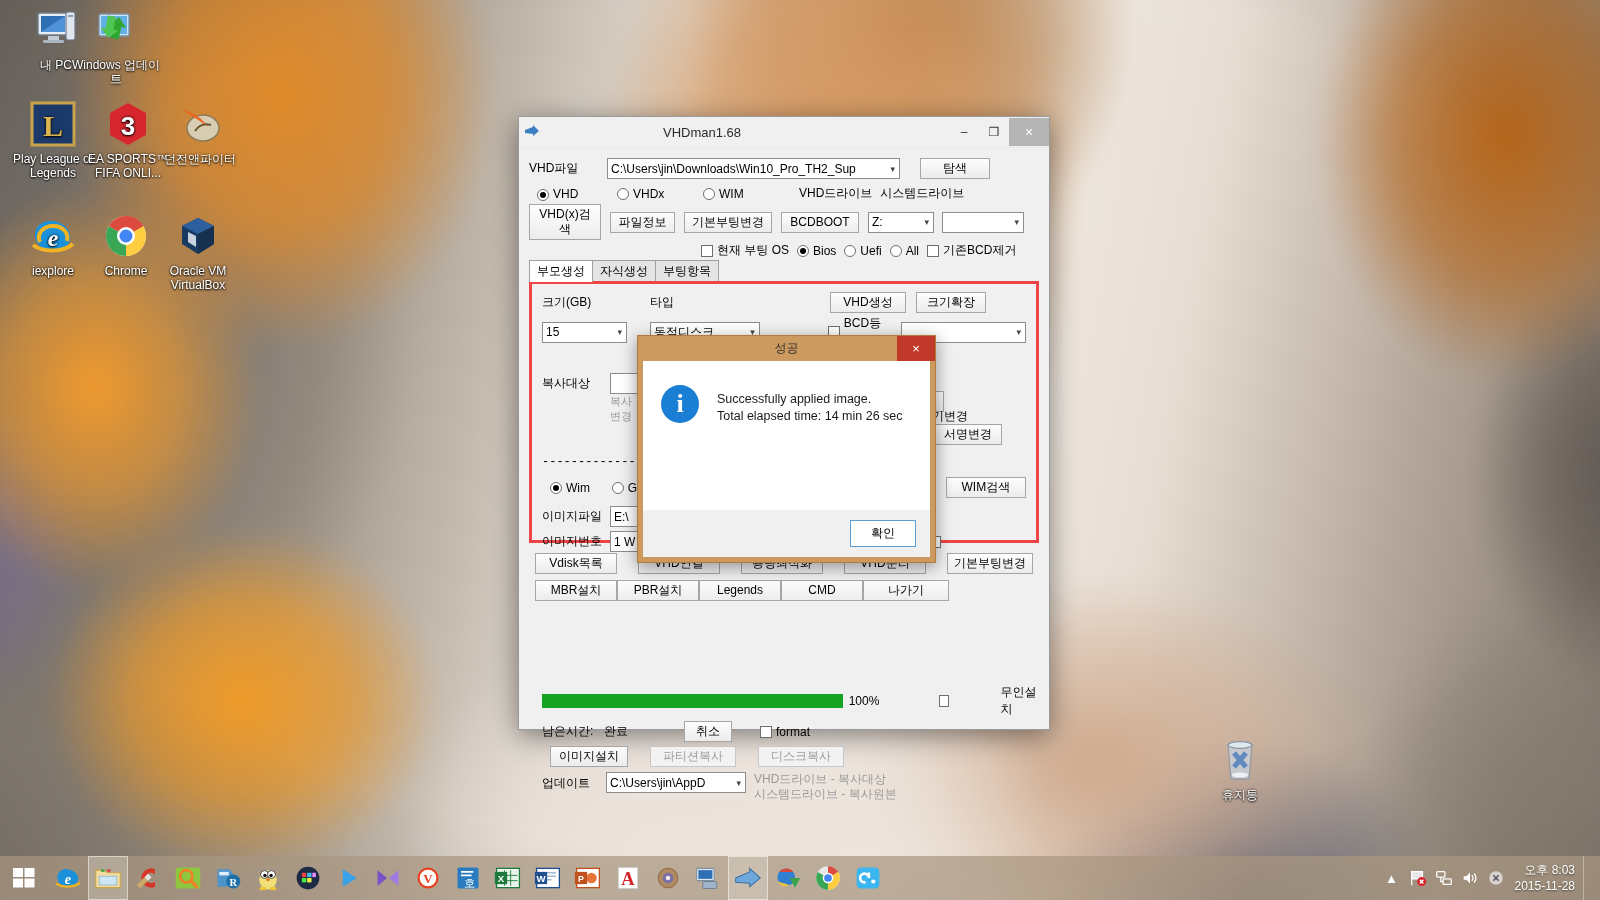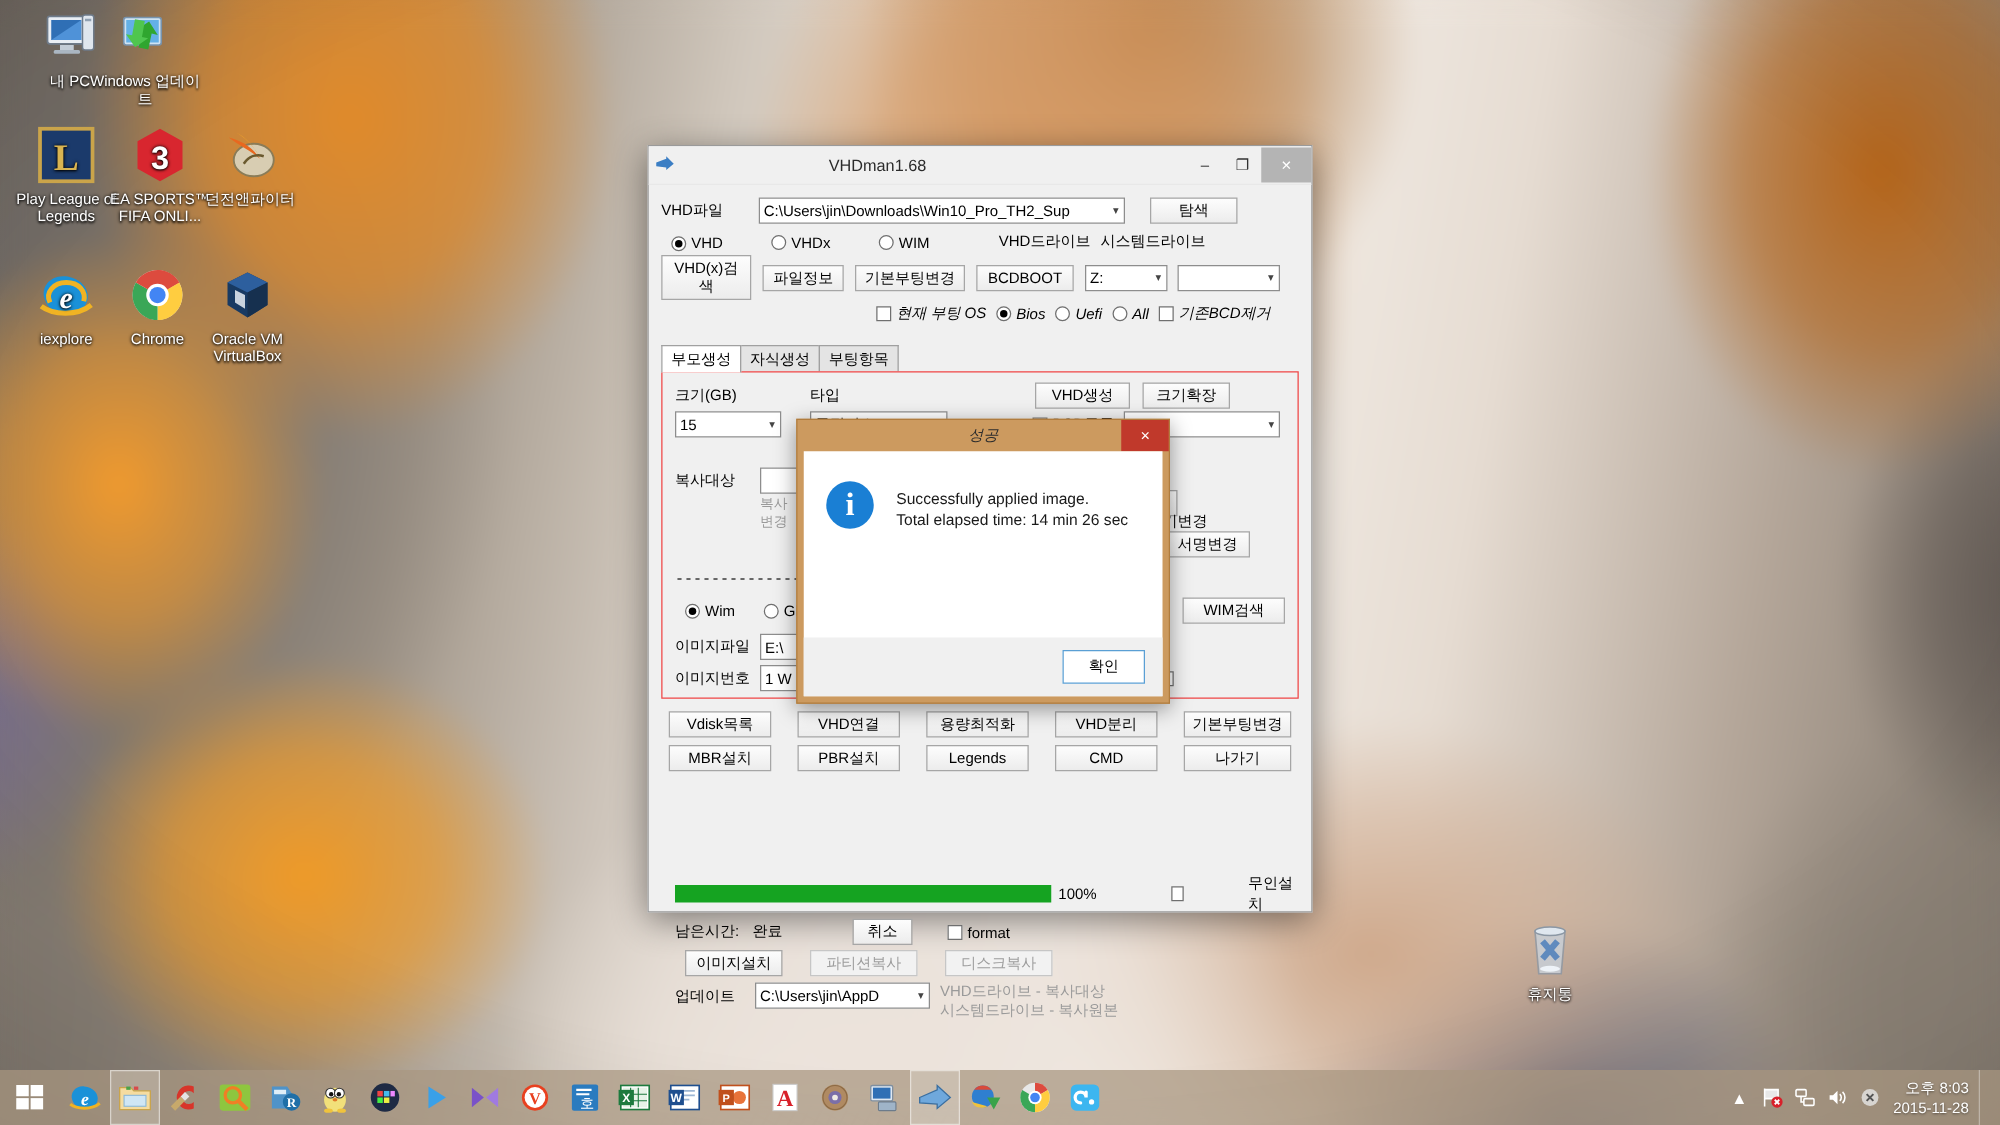--- a/index.html
+++ b/index.html
@@ -88,37 +88,37 @@
   .radio .mark{
     width:12px;height:12px;border:1px solid #6f6f6f;border-radius:50%;margin-right:4px;background:#fff;
     display:inline-block;position:relative;box-sizing:border-box;
   }
   .radio.on .mark:after{content:"";position:absolute;left:2px;top:2px;width:6px;height:6px;border-radius:50%;background:#000;}
   .check .mark{width:12px;height:12px;border:1px solid #6f6f6f;margin-right:4px;background:#fff;display:inline-block;box-sizing:border-box;}
 
   #tabstrip{display:flex;align-items:flex-end;height:21px;margin-top:2px;}
   .tab{border:1px solid #a0a0a0;border-bottom:none;background:#e4e4e4;padding:2px 7px;font-size:12px;margin-right:-1px;}
   .tab.active{background:#fff;position:relative;z-index:2;}
-  #tabpanel{border:1px solid #ef4444;margin-top:-1px;padding:8px 10px;height:262px;box-sizing:border-box;background:#f0f0f0;position:relative;}
+  #tabpanel{border:3px solid #ef4444;margin-top:-1px;padding:8px 10px;height:262px;box-sizing:border-box;background:#f0f0f0;position:relative;}
 
   .dashed{font-family:"Liberation Mono","DejaVu Sans Mono",monospace;font-size:12px;letter-spacing:0px;color:#000;}
 
   #progwrap{position:absolute;left:10px;top:400px;width:505px;}
   #progbar{height:14px;width:335px;background:#fff;border:0;position:relative;}
   #progfill{height:100%;background:#15a321;}
 
   .grey{color:#9a9a9a;}
 
   
   #msgdlg{
     position:absolute;left:637px;top:335px;width:297px;height:226px;
     background:#cc9a5f;border:1px solid #b07c3e;box-shadow:0 4px 16px rgba(0,0,0,0.4);
     font-size:12px;
   }
-  #msgtitle{height:25px;display:flex;align-items:center;justify-content:center;position:relative;color:#2d2d2d;font-size:12px;font-style:italic;}
+  #msgtitle{height:25px;display:flex;align-items:center;justify-content:center;position:relative;color:#2d2d2d;font-size:12px;}
   #msgclose{position:absolute;right:0;top:0;width:38px;height:25px;background:#c0392b;color:#fff;display:flex;align-items:center;justify-content:center;font-size:13px;}
   #msgbody{position:absolute;left:5px;top:25px;right:5px;bottom:5px;background:#fff;display:flex;flex-direction:column;}
   #msgcontent{flex:1;display:flex;align-items:flex-start;padding:24px 16px 0 18px;}
   #infoicon{width:38px;height:38px;border-radius:50%;background:#1a7fd4;color:#fff;font-size:26px;font-weight:bold;display:flex;align-items:center;justify-content:center;flex:0 0 auto;margin-right:18px;font-family:"Liberation Serif",serif;}
   #msgtext{font-size:12.5px;line-height:17px;color:#1a1a1a;padding-top:6px;}
   #msgfoot{height:47px;background:#f0f0f0;display:flex;align-items:center;justify-content:flex-end;padding-right:14px;}
   #msgok{border:1px solid #5a9fd4;background:#fff;font-size:12px;padding:4px 20px;color:#000;font-family:inherit;cursor:default;}
 
   
   #taskbar{
@@ -305,21 +305,21 @@
       <div class="combo" style="width:66px;margin-right:8px;">
         <span>Z:</span>
         <span class="arw">▾</span>
       </div>
       <div class="combo" style="width:82px;">
         <span></span>
         <span class="arw">▾</span>
       </div>
     </div>
 
-    <div class="row" style="margin-bottom:18px;font-style:italic;">
+    <div class="row" style="margin-bottom:2px;">
       <span class="check" style="margin-left:172px;">
         <span class="mark"></span>
         <span>현재 부팅 OS</span>
       </span>
       <span class="radio on">
         <span class="mark"></span>
         <span>Bios</span>
       </span>
       <span class="radio">
         <span class="mark"></span>
@@ -480,21 +480,21 @@
 
     <div class="row" style="margin-top:10px;justify-content:space-between;padding:0 6px;">
       <button class="btn" style="width:82px;">Vdisk목록</button>
       <button class="btn" style="width:82px;">VHD연결</button>
       <button class="btn" style="width:82px;">용량최적화</button>
       <button class="btn" style="width:82px;">VHD분리</button>
       <button class="btn" style="width:86px;">기본부팅변경</button>
     </div>
 
 
-    <div class="row" style="justify-content:space-between;padding:0 6px;">
+    <div class="row" style="padding:0 6px;">
       <button class="btn" style="width:82px;">MBR설치</button>
       <button class="btn" style="width:82px;">PBR설치</button>
       <button class="btn" style="width:82px;">Legends</button>
       <button class="btn" style="width:82px;">CMD</button>
       <button class="btn" style="width:86px;">나가기</button>
     </div>
   </div>
 </div>
 
 <div id="msgdlg">

